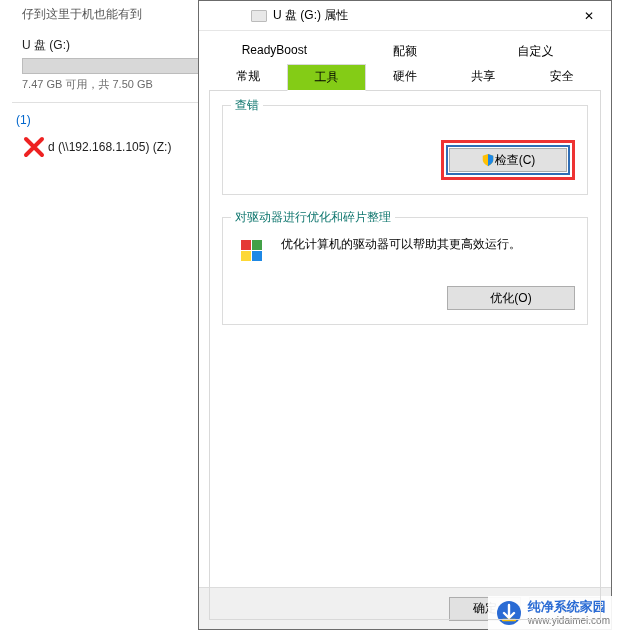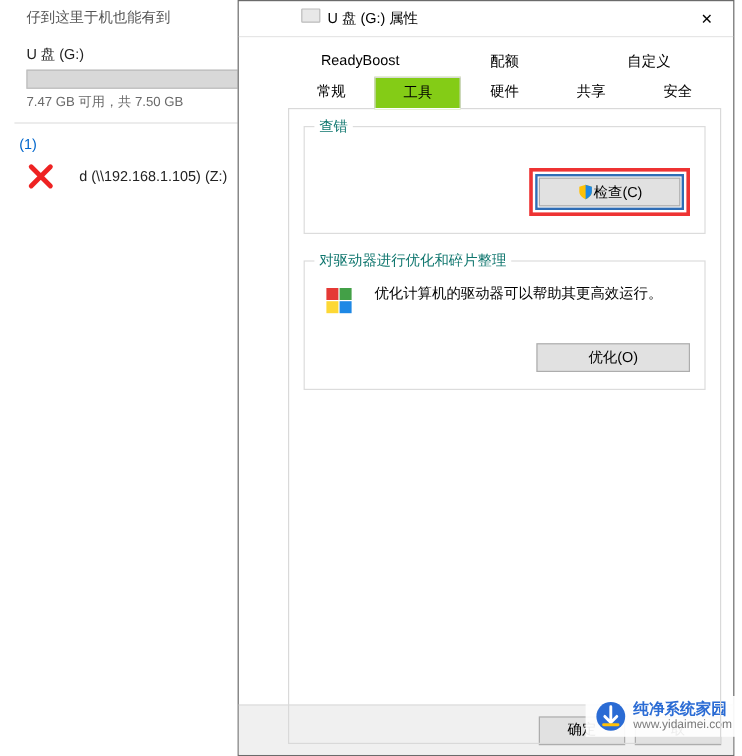--- a/index.html
+++ b/index.html
@@ -7,32 +7,32 @@
 
   
   .bg-sidebar { position: absolute; left: 12px; top: 0; width: 198px; height: 630px; background: #fff; border-right: 1px solid #e0e0e0; padding-top: 0; }
   .bg-header-text { padding: 6px 10px; color: #555; }
   .drive-card { margin: 8px 10px 4px 10px; }
   .drive-title { color: #222; margin-bottom: 4px; }
   .drive-bar { height: 16px; background: #d8d8d8; border: 1px solid #bcbcbc; margin-bottom: 3px; }
   .drive-sub { color: #6a6a6a; font-size: 11px; }
   .hr { height: 1px; background: #e0e0e0; margin: 10px 0; }
   .section-count { color: #0066cc; padding: 0 4px; margin-bottom: 6px; }
-  .net-row { display: flex; align-items: center; padding: 2px 10px; color: #222; gap: 20px; }
+  .net-row { display: flex; align-items: center; padding: 2px 10px; color: #222; gap: 2px; }
   .x-icon-svg { width: 24px; height: 24px; }
 
   
   .dialog { position: absolute; left: 198px; top: 0; width: 414px; height: 630px; background: #fff; border: 1px solid #6b6b6b; }
   .titlebar { height: 30px; display: flex; align-items: center; justify-content: space-between; padding: 0 0 0 8px; border-bottom: 1px solid #e6e6e6; }
-  .titlebar-left { display: flex; align-items: flex-start; gap: 6px; padding-left: 44px; }
+  .titlebar-left { display: flex; align-items: center; gap: 6px; padding-left: 44px; }
   .drive-glyph { width: 16px; height: 12px; background: #e8e8e8; border: 1px solid #bbb; border-radius: 1px; }
   .title-text { color: #000; }
   .close-btn { width: 44px; height: 30px; display: flex; align-items: center; justify-content: center; color: #000; font-size: 15px; }
 
-  .tabs-wrap { padding: 8px 10px 0 10px; margin-left: 31px; }
+  .tabs-wrap { padding: 8px 10px 0 10px; }
   .tab-row { display: flex; }
   .tab { flex: 0 0 auto; padding: 4px 0; text-align: center; color: #000; cursor: default; }
   .tab-row.top .tab { width: 33.33%; }
   .tab-row.bot .tab { width: 20%; }
   .tab.active { background: #84cc16; border: 1px solid #d9d9d9; border-bottom: 1px solid #fff; position: relative; z-index: 2; }
   .tab-panel { border: 1px solid #d9d9d9; margin-top: -1px; height: 530px; padding: 14px 12px; position: relative; z-index: 1; }
 
   .group { border: 1px solid #dcdcdc; padding: 16px 12px 14px 12px; margin-bottom: 22px; position: relative; }
   .group-legend { position: absolute; top: -9px; left: 8px; background: #fff; padding: 0 4px; color: #0f766e; }
   .group-body { display: flex; gap: 12px; }
@@ -48,21 +48,21 @@
   .highlight-inner .win-btn { min-width: 118px; }
 
   .shield-svg { width: 14px; height: 14px; }
 
   .cube-svg { width: 34px; height: 34px; }
 
   .footer { position: absolute; left: 0; right: 0; bottom: 0; height: 42px; background: #f0f0f0; border-top: 1px solid #dcdcdc; display: flex; align-items: center; justify-content: flex-end; gap: 8px; padding-right: 10px; }
   .footer .win-btn { min-width: 72px; }
 
   
-  .watermark { position: absolute; right: 0; bottom: 16px; display: flex; align-items: center; gap: 6px; background: rgba(255,255,255,0.92); padding: 4px 8px; }
+  .watermark { position: absolute; right: 0; bottom: 0; display: flex; align-items: center; gap: 6px; background: rgba(255,255,255,0.92); padding: 4px 8px; }
   .wm-logo { width: 26px; height: 26px; }
   .wm-text { display: flex; flex-direction: column; line-height: 1.15; }
   .wm-title { color: #2a6bd4; font-weight: bold; font-size: 13px; }
   .wm-url { color: #7a7a7a; font-size: 10px; }
 </style>
 </head>
 <body>
 
 <div class="bg-sidebar">
   <div class="bg-header-text">仔到这里于机也能有到</div>

